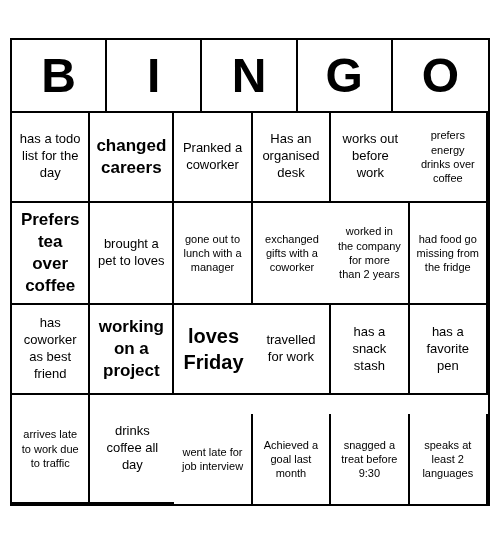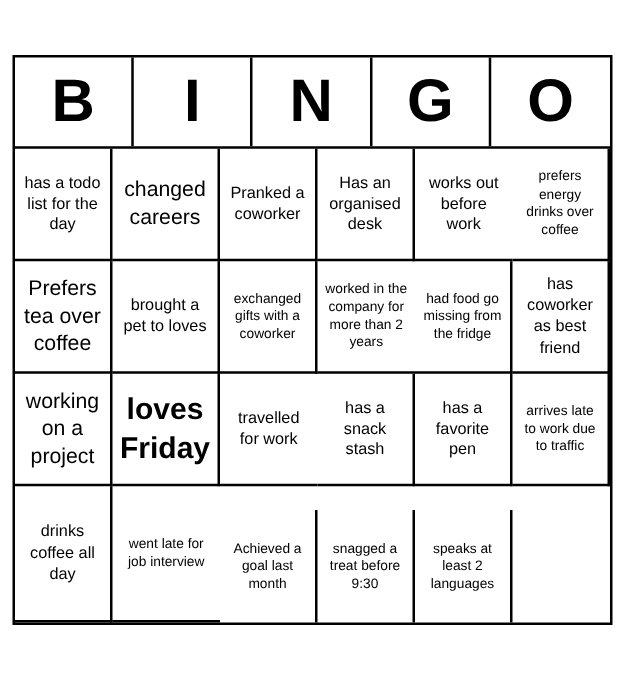--- a/index.html
+++ b/index.html
@@ -48,26 +48,26 @@
       line-height: 1.3;
     }
     .bingo-cell:nth-child(5n) {
       border-right: none;
     }
     .bingo-cell:nth-child(n+21) {
       border-bottom: none;
       margin-top: 19px;
     }
     .bingo-cell.large-text {
-      font-size: 24px;
+      font-size: 20px;
       font-weight: bold;
     }
     .bingo-cell.medium-large {
       font-size: 17px;
-      font-weight: normal;
+      font-weight: bold;
     }
     .bingo-cell.small-text {
       font-size: 11px;
     }
   </style>
 </head>
 <body>
 
 <div class="bingo-card">
   <div class="bingo-header">
@@ -79,20 +79,21 @@
     </div>
   <div class="bingo-grid">
   <div class="bingo-cell">has a todo list for the day</div>
       <div class="bingo-cell medium-large">changed careers</div>
       <div class="bingo-cell">Pranked a coworker</div>
       <div class="bingo-cell">Has an organised desk</div>
       <div class="bingo-cell">works out before work</div>
       <div class="bingo-cell small-text">prefers energy drinks over coffee</div>
       <div class="bingo-cell medium-large">Prefers tea over coffee</div>
       <div class="bingo-cell">brought a pet to loves</div>
+      <div class="bingo-cell small-text">gone out to lunch with a manager</div>
       <div class="bingo-cell small-text">exchanged gifts with a coworker</div>
       <div class="bingo-cell small-text">worked in the company for more than 2 years</div>
       <div class="bingo-cell small-text">had food go missing from the fridge</div>
       <div class="bingo-cell">has coworker as best friend</div>
       <div class="bingo-cell medium-large">working on a project</div>
       <div class="bingo-cell large-text">loves Friday</div>
       <div class="bingo-cell">travelled for work</div>
       <div class="bingo-cell">has a snack stash</div>
       <div class="bingo-cell">has a favorite pen</div>
       <div class="bingo-cell small-text">arrives late to work due to traffic</div>

